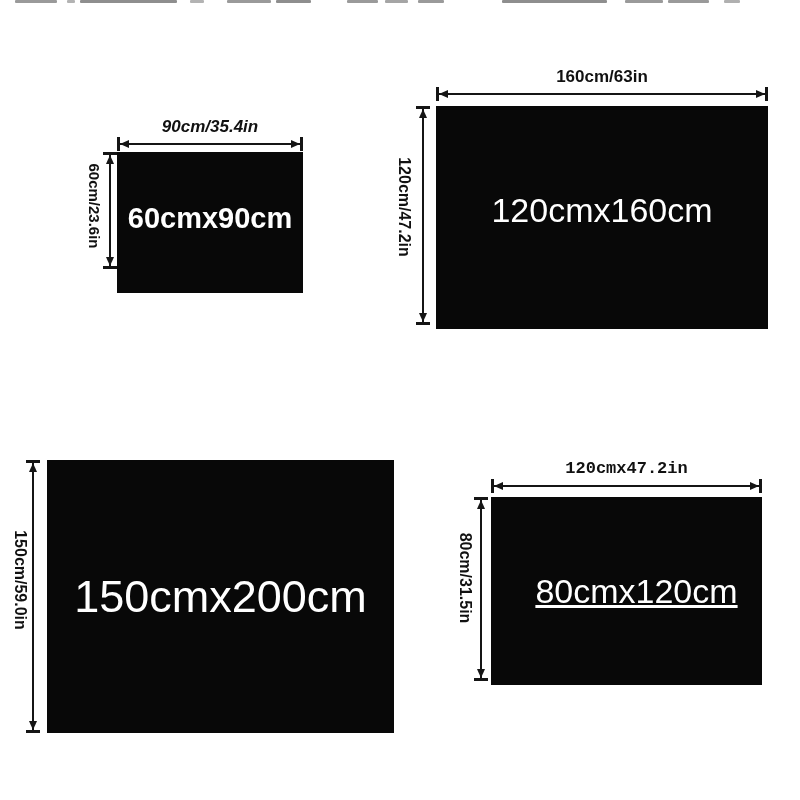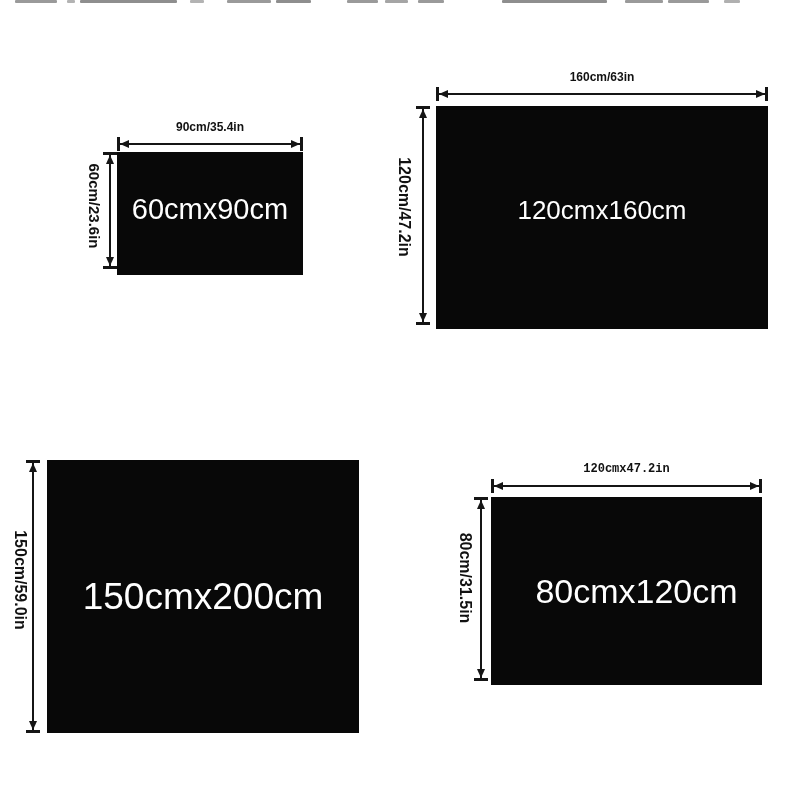--- a/index.html
+++ b/index.html
@@ -28,21 +28,21 @@
     background:var(--rect);
     color:var(--size-text);
     display:flex;align-items:center;justify-content:center;
     font-weight:400;letter-spacing:0;
   }
 
   
   .hdim{position:absolute;text-align:center;}
   .hdim .dim-label{
     display:block;height:18px;line-height:18px;
-    font-weight:bold;font-size:12px;color:var(--label);
+    font-weight:bold;font-size:17px;color:var(--label);
     white-space:nowrap;margin-bottom:1px;
   }
   .hdim .track{position:relative;height:14px;}
   .hdim .track .line{position:absolute;left:1px;right:1px;top:6px;height:2px;background:var(--dimension-line);}
   .hdim .track .cap-l{position:absolute;left:0;top:0;width:3px;height:14px;background:var(--dimension-line);}
   .hdim .track .cap-r{position:absolute;right:0;top:0;width:3px;height:14px;background:var(--dimension-line);}
   .hdim .track .arr-l{position:absolute;left:3px;top:3px;width:0;height:0;
     border-top:4px solid transparent;border-bottom:4px solid transparent;border-right:9px solid var(--dimension-line);}
   .hdim .track .arr-r{position:absolute;right:3px;top:3px;width:0;height:0;
     border-top:4px solid transparent;border-bottom:4px solid transparent;border-left:9px solid var(--dimension-line);}
@@ -79,39 +79,39 @@
     <i style="left:276px;width:35px;background:#8e8e8e;"></i>
     <i style="left:347px;width:31px;background:#9a9a9a;"></i>
     <i style="left:385px;width:23px;background:#a5a5a5;"></i>
     <i style="left:418px;width:26px;background:#9a9a9a;"></i>
     <i style="left:502px;width:105px;background:#8e8e8e;"></i>
     <i style="left:625px;width:38px;background:#9a9a9a;"></i>
     <i style="left:668px;width:41px;background:#9a9a9a;"></i>
     <i style="left:724px;width:16px;background:#b0b0b0;"></i>
   </div>
 
-  <div class="hdim" style="left:117px;top:118px;width:186px;">
+  <div class="hdim" style="left:117px;top:118px;width:186px;font-style:italic;">
     <span class="dim-label">90cm/35.4in</span>
     <span class="track" style="display:block;">
       <i class="line"></i>
         <i class="cap-l"></i>
         <i class="cap-r"></i>
         <i class="arr-l"></i>
         <i class="arr-r"></i>
     </span>
   </div>
   <div class="vdim" style="left:103px;top:152px;height:117px;">
     <i class="line"></i>
       <i class="cap-t"></i>
       <i class="cap-b"></i>
       <i class="arr-t"></i>
       <i class="arr-b"></i>
   </div>
   <span class="vlabel" style="left:94px;top:206px;font-size:15px;">60cm/23.6in</span>
-  <div class="size-rect" style="left:117px;top:152px;width:186px;height:123px;font-size:29px;padding-bottom:8px;box-sizing:border-box;">
+  <div class="size-rect" style="left:117px;top:152px;width:186px;height:141px;font-size:29px;padding-bottom:8px;box-sizing:border-box;font-weight:bold;">
     <span>60cmx90cm</span>
   </div>
 
   <div class="hdim" style="left:436px;top:68px;width:332px;">
     <span class="dim-label">160cm/63in</span>
     <span class="track" style="display:block;">
       <i class="line"></i>
         <i class="cap-l"></i>
         <i class="cap-r"></i>
         <i class="arr-l"></i>
@@ -119,33 +119,33 @@
     </span>
   </div>
   <div class="vdim" style="left:416px;top:106px;height:219px;">
     <i class="line"></i>
       <i class="cap-t"></i>
       <i class="cap-b"></i>
       <i class="arr-t"></i>
       <i class="arr-b"></i>
   </div>
   <span class="vlabel" style="left:404px;top:207px;">120cm/47.2in</span>
-  <div class="size-rect" style="left:436px;top:106px;width:332px;height:223px;font-size:26px;padding-bottom:14px;box-sizing:border-box;">
+  <div class="size-rect" style="left:436px;top:106px;width:332px;height:223px;font-size:34px;padding-bottom:14px;box-sizing:border-box;">
     <span>120cmx160cm</span>
   </div>
 
   <div class="vdim" style="left:26px;top:460px;height:273px;">
     <i class="line"></i>
       <i class="cap-t"></i>
       <i class="cap-b"></i>
       <i class="arr-t"></i>
       <i class="arr-b"></i>
   </div>
   <span class="vlabel" style="left:20px;top:580px;">150cm/59.0in</span>
-  <div class="size-rect" style="left:47px;top:460px;width:312px;height:273px;font-size:37px;">
+  <div class="size-rect" style="left:47px;top:460px;width:347px;height:273px;font-size:45px;">
     <span>150cmx200cm</span>
   </div>
 
   <div class="hdim" style="left:491px;top:460px;width:271px;font-family:Liberation Mono, monospace;">
     <span class="dim-label">120cmx47.2in</span>
     <span class="track" style="display:block;">
       <i class="line"></i>
         <i class="cap-l"></i>
         <i class="cap-r"></i>
         <i class="arr-l"></i>
@@ -153,17 +153,17 @@
     </span>
   </div>
   <div class="vdim" style="left:474px;top:497px;height:184px;">
     <i class="line"></i>
       <i class="cap-t"></i>
       <i class="cap-b"></i>
       <i class="arr-t"></i>
       <i class="arr-b"></i>
   </div>
   <span class="vlabel" style="left:465px;top:578px;">80cm/31.5in</span>
-  <div class="size-rect" style="left:491px;top:497px;width:271px;height:188px;font-size:34px;padding-left:20px;box-sizing:border-box;">
+  <div class="size-rect" style="left:491px;top:497px;width:271px;height:188px;font-size:34px;padding-left:20px;box-sizing:border-box;text-decoration:underline;">
     <span>80cmx120cm</span>
   </div>
 
 </div>
 
 </body></html>

